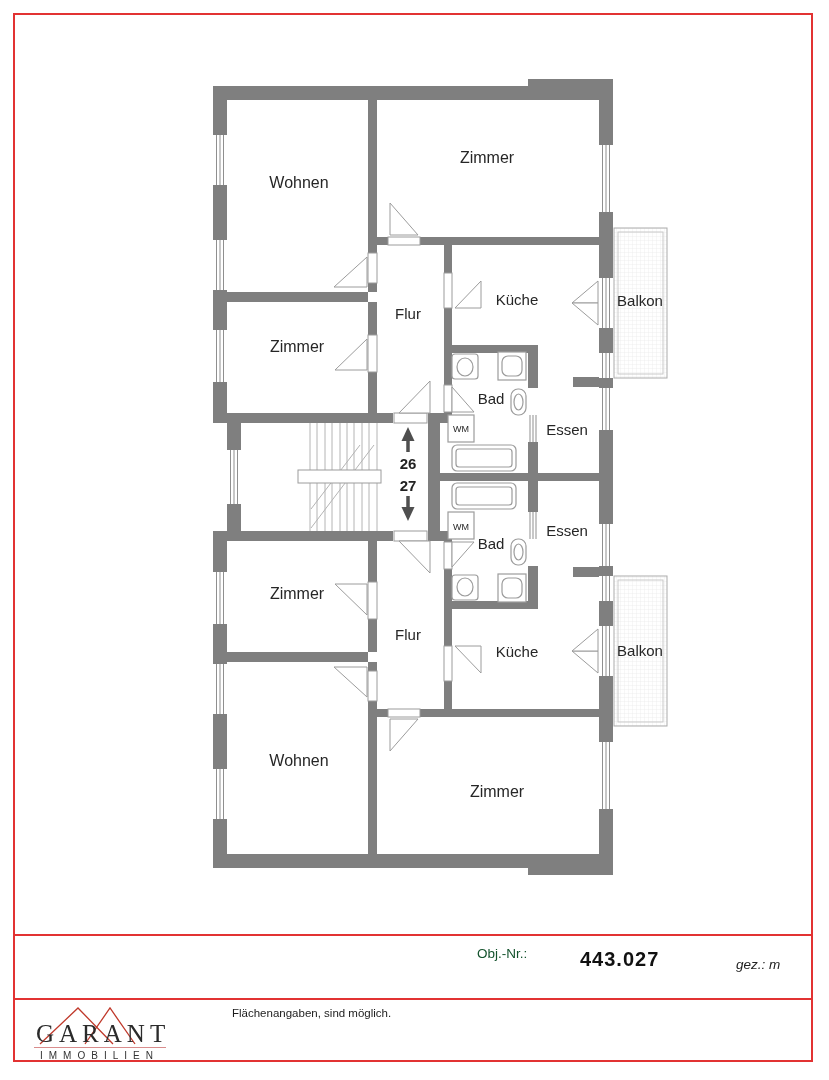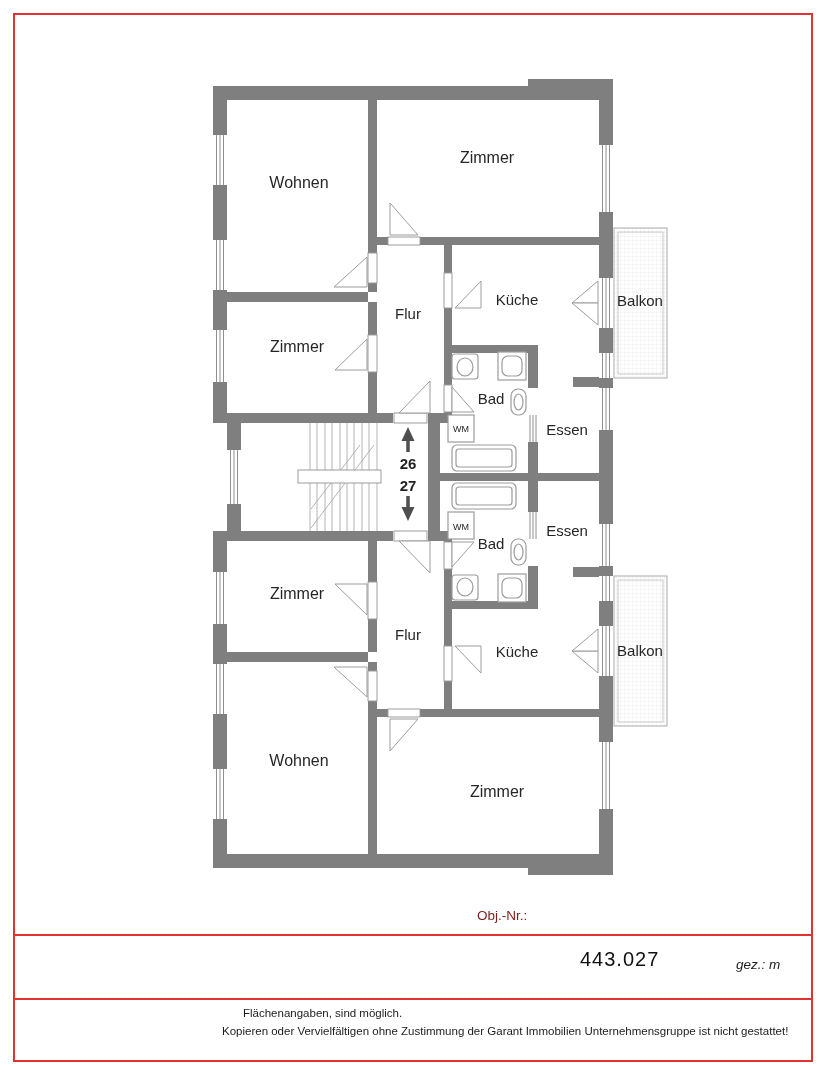--- a/index.html
+++ b/index.html
@@ -22,37 +22,37 @@
   .balk-outer{fill:url(#balkpat);stroke:#ababab;stroke-width:1;}
   .balk-inner{fill:none;stroke:#c9c9c9;stroke-width:1;}
   .lbl{font:16px "Liberation Sans",sans-serif;fill:#262626;text-anchor:middle;}
   .lbl-s{font:15px "Liberation Sans",sans-serif;fill:#262626;text-anchor:middle;}
   .lbl-xs{font:9px "Liberation Sans",sans-serif;fill:#262626;text-anchor:middle;}
   .num{font:600 15px "Liberation Sans",sans-serif;fill:#222;text-anchor:middle;}
   .arrow{stroke:#4f4f4f;stroke-width:3.5;}
   .arrowhead{fill:#4f4f4f;}
 
   
-  .obj-label{position:absolute;left:477px;top:908px;font-size:13.5px;color:#7f1d1d;text-align:right;}
-  .obj-value{position:absolute;left:580px;top:948px;font-size:20px;font-weight:normal;
+  .obj-label{position:absolute;left:477px;top:946px;font-size:13.5px;color:#14532d;text-align:right;}
+  .obj-value{position:absolute;left:580px;top:948px;font-size:20px;font-weight:bold;
              letter-spacing:1px;color:#111;}
   .gez-label{position:absolute;left:736px;top:957px;font-size:13.5px;color:#222;font-style:italic;}
 
   .logo{position:absolute;left:30px;top:1003px;width:150px;height:58px;}
   .logo-roof{position:absolute;left:0;top:0;}
   .logo-name{position:absolute;left:6px;top:17px;width:144px;
              font-family:"Liberation Serif",serif;font-size:25px;letter-spacing:5px;
              color:#2b2b2b;}
   .logo-line{position:absolute;left:4px;top:44px;width:132px;height:1px;background:#d98c8c;}
   .logo-sub{position:absolute;left:10px;top:47px;font-size:10px;letter-spacing:6px;
             color:#333;}
 
   .disclaimer{position:absolute;left:197px;top:1005px;width:612px;
               font-size:11.5px;line-height:17.5px;color:#1c1c1c;}
-  .disclaimer .l2{margin-left:46px;}
+  .disclaimer .l2{margin-left:35px;}
   .disclaimer .l3{margin-left:25px;}
 </style>
 </head>
 <body>
 
 <div class="page">
 
   <div class="frame"></div>
 
   <svg class="plan-svg" width="829" height="1080" viewBox="0 0 829 1080">
@@ -187,19 +187,27 @@
     </g>
   </svg>
 
   <div class="rule rule1"></div>
   <div class="rule rule2"></div>
 
   <span class="obj-label">Obj.-Nr.:</span>
   <span class="obj-value">443.027</span>
   <span class="gez-label">gez.: m</span>
 
+  <div class="logo">
+    <svg class="logo-roof" width="150" height="45" viewBox="0 0 150 45">
+      <polyline points="10,41 48,5 83,41" fill="none" stroke="#c0392b" stroke-width="1.3"></polyline>
+      <polyline points="55,41 80,5 105,41" fill="none" stroke="#c0392b" stroke-width="1.3"></polyline>
+    </svg>
+    <div class="logo-name">GARANT</div>
+    <div class="logo-line"></div>
+    <div class="logo-sub">IMMOBILIEN</div>
+  </div>
 
   <div class="disclaimer">
     <div class="l2">Flächenangaben, sind möglich.</div>
-    <div class="l3">Kopieren oder Vervielfältigen ohne Zustimmung der Garant Immobilien Unternehmensgruppe ist nicht gestattet!</div>
   </div>
 
 </div>
 
 </body></html>

